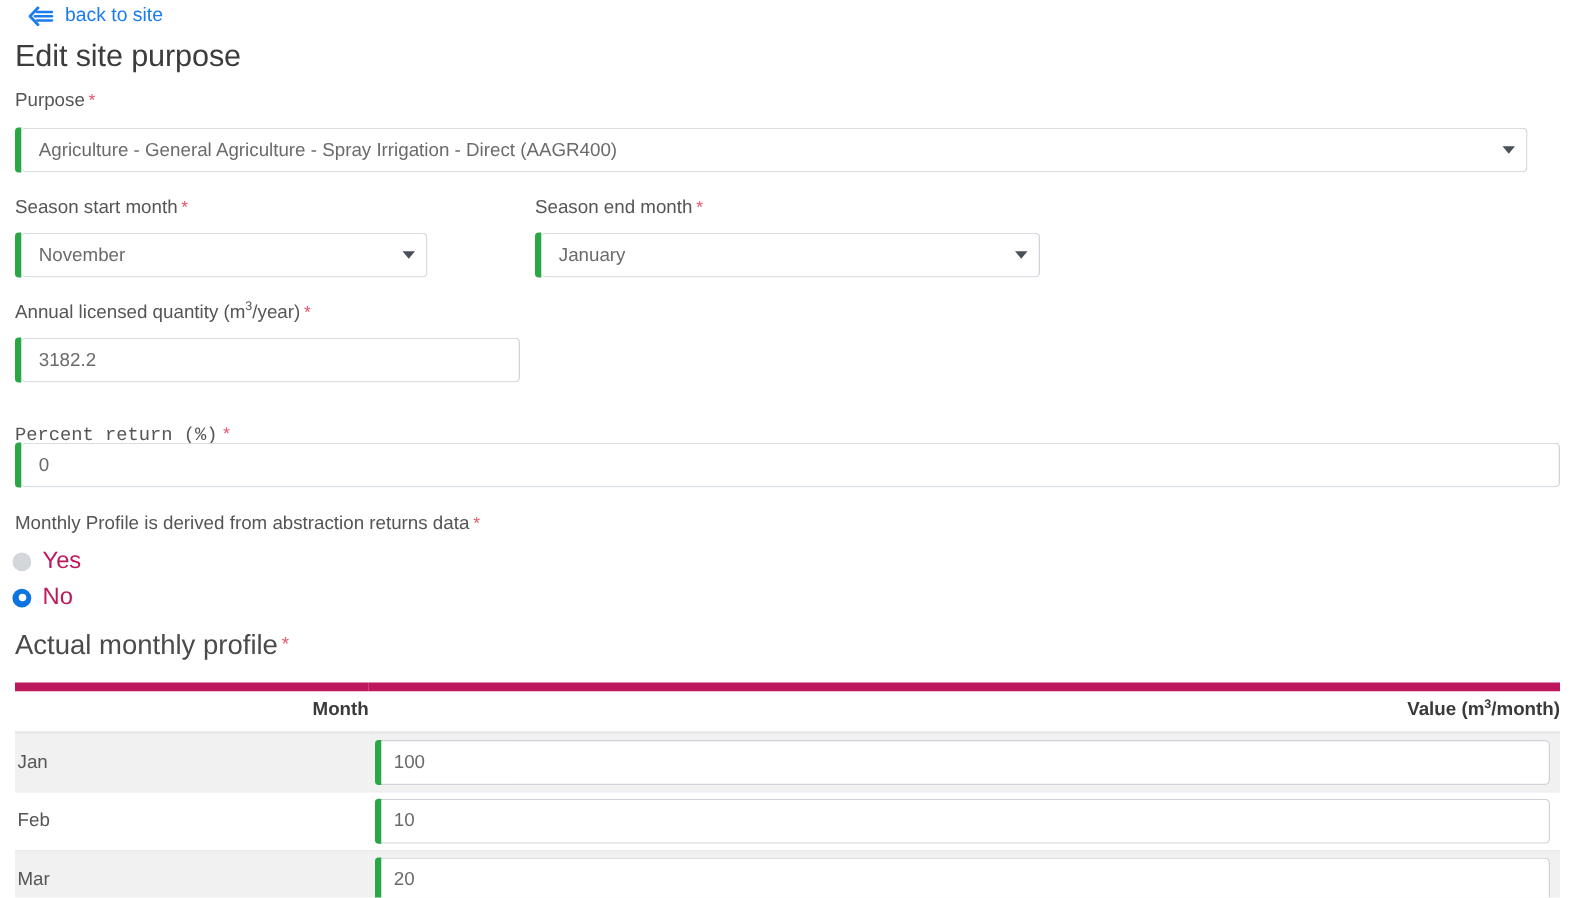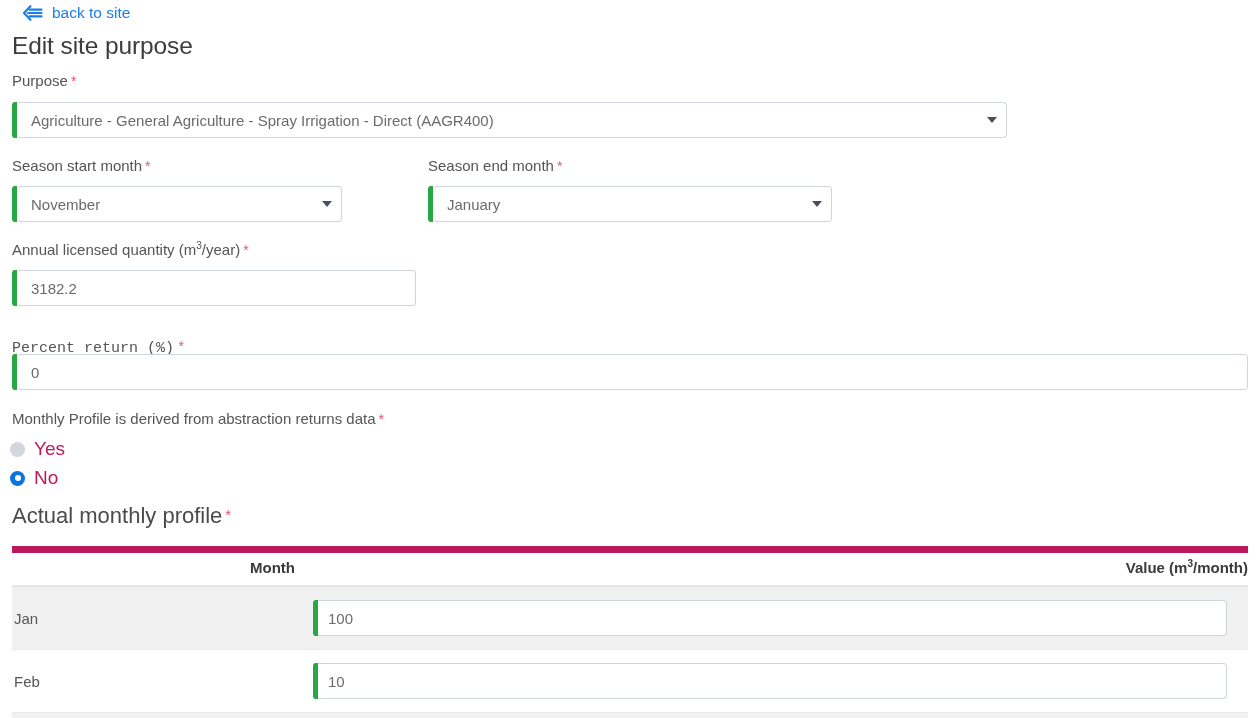--- a/index.html
+++ b/index.html
@@ -80,21 +80,21 @@
     right: 9px; top: 50%;
     transform: translateY(-50%);
     width: 0; height: 0;
     border-left: 5px solid transparent;
     border-right: 5px solid transparent;
     border-top: 6px solid #49505a;
   }
 
   
   .f-purpose-label   { position: absolute; left: 12px; top: 72px; }
-  .f-purpose         { position: absolute; left: 17px; top: 102px; width: 990px; }
+  .f-purpose         { position: absolute; left: 17px; top: 102px; width: 1205px; }
 
   .f-start-label     { position: absolute; left: 12px; top: 157px; }
   .f-start           { position: absolute; left: 17px; top: 186px; width: 325px; }
   .f-end-label       { position: absolute; left: 428px; top: 157px; }
   .f-end             { position: absolute; left: 433px; top: 186px; width: 399px; }
 
   .f-alq-label       { position: absolute; left: 12px; top: 241px; }
   .f-alq             { position: absolute; left: 17px; top: 270px; width: 399px; }
 
   .f-pct-label       { position: absolute; left: 12px; top: 340px; font-family: Liberation Mono, monospace; }
@@ -158,21 +158,21 @@
     border-bottom: 2px solid #e3e6e8;
     margin-left: 10px;
   }
   .profile-table th.c-month { width: 283px; padding-left: 2px; }
   .profile-table tbody tr { height: 47px; }
   .profile-table tbody tr.odd  { background: #f1f1f1; }
   .profile-table tbody tr.even { background: #ffffff; }
   .profile-table td {
     border-bottom: 1px solid #e8eaec;
     vertical-align: middle;
-    padding: 13px;
+    padding: 0;
   }
   .profile-table td.c-month {
     color: #555555;
     padding-left: 2px;
     font-size: 15px;
   }
   .cell-input-wrap { padding: 0 8px 0 5px; }
   .cell-input {
     position: relative;
     width: 100%;

